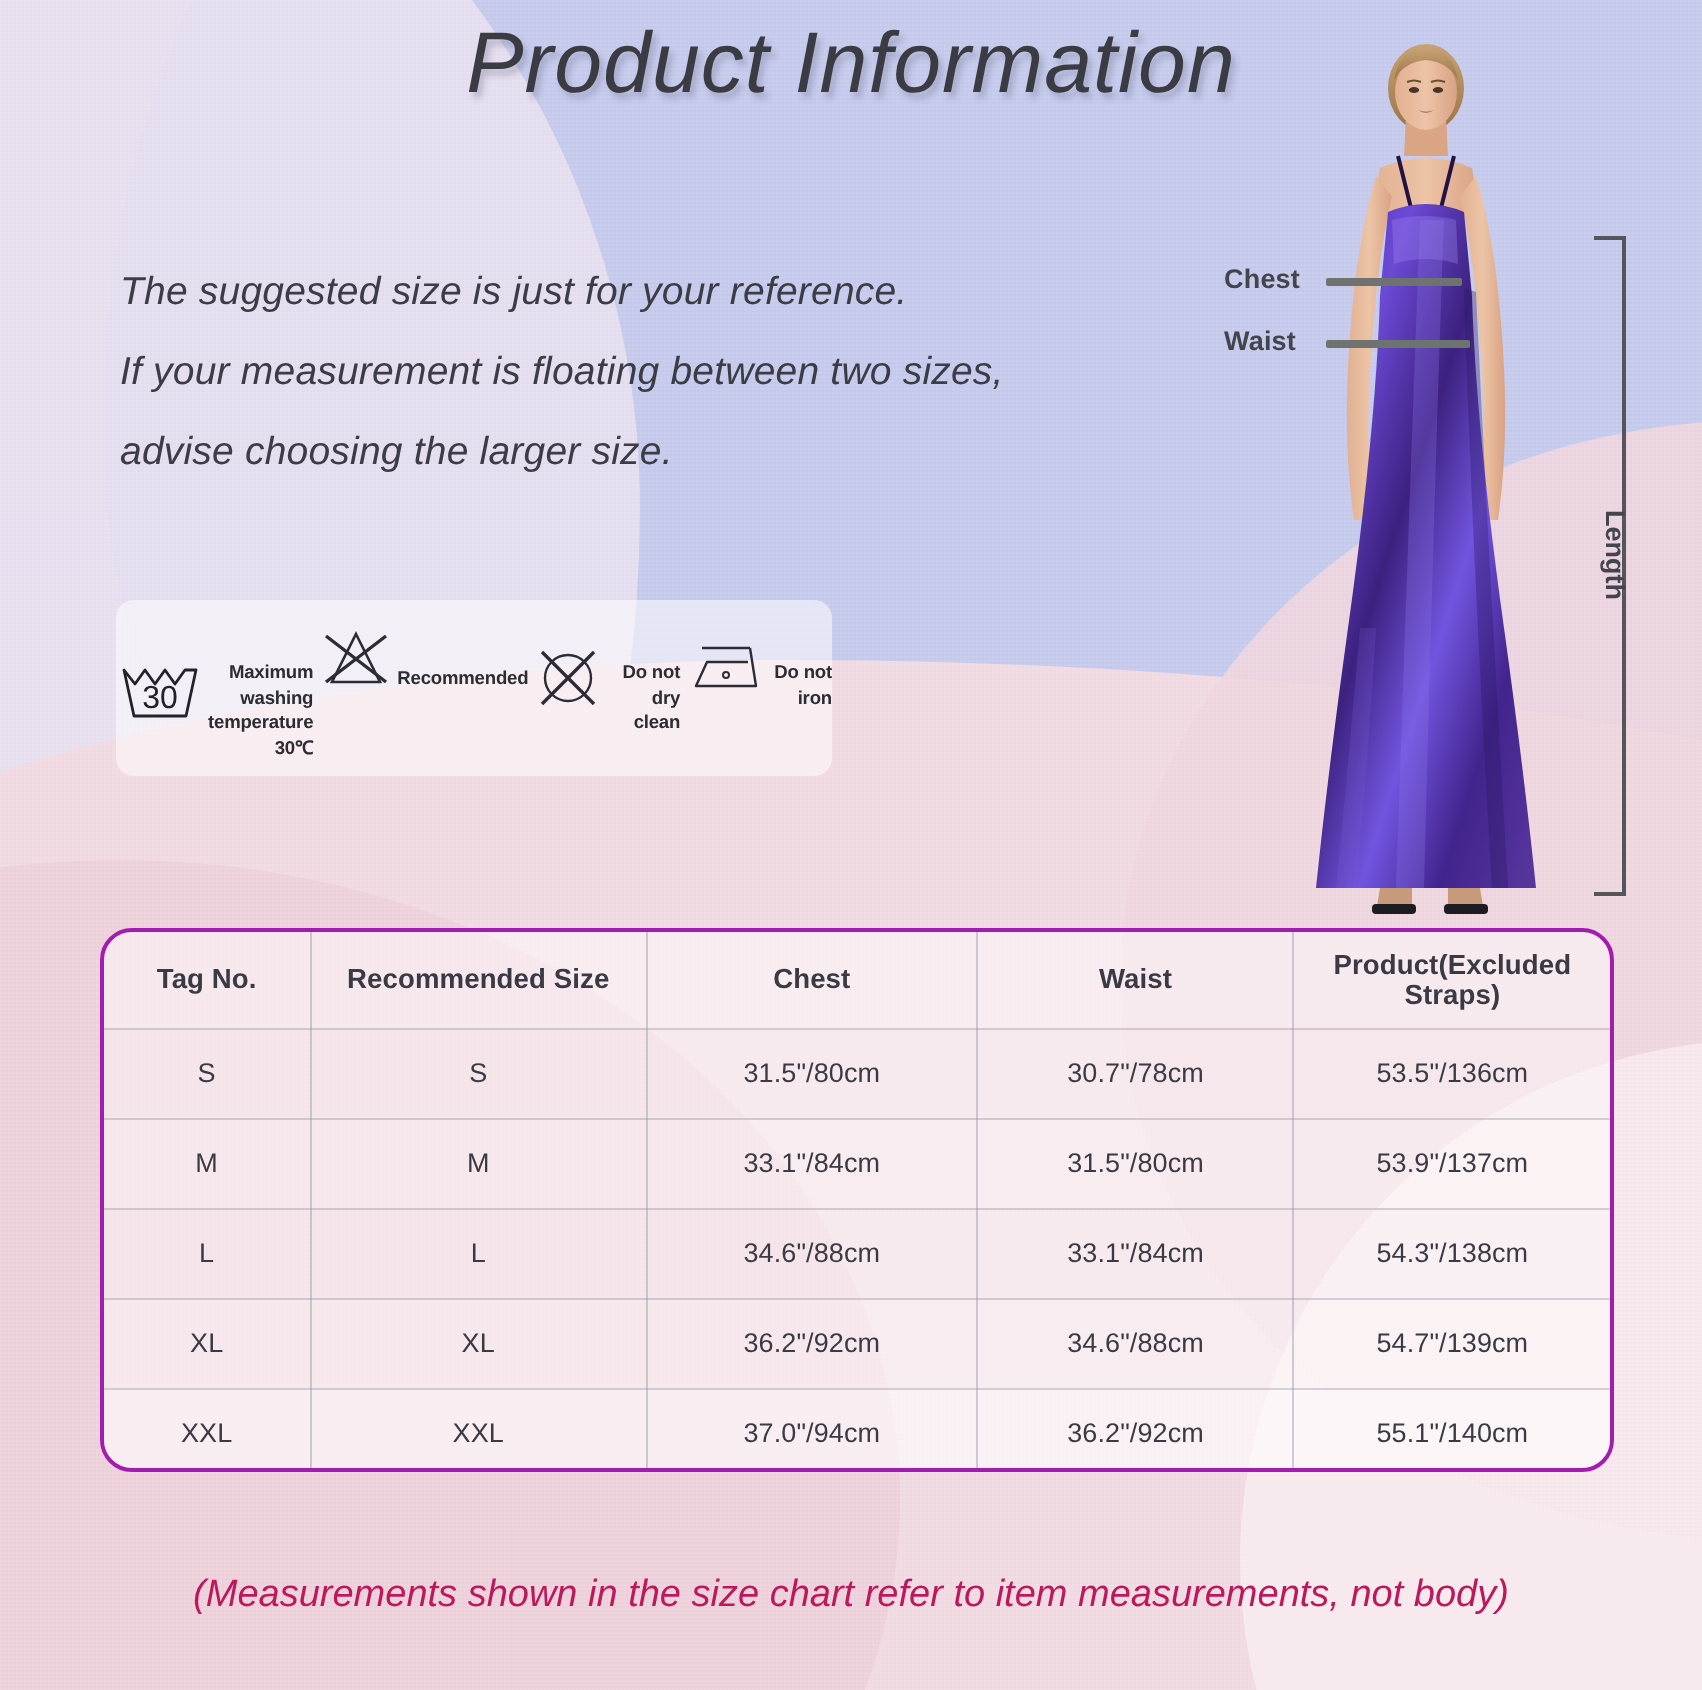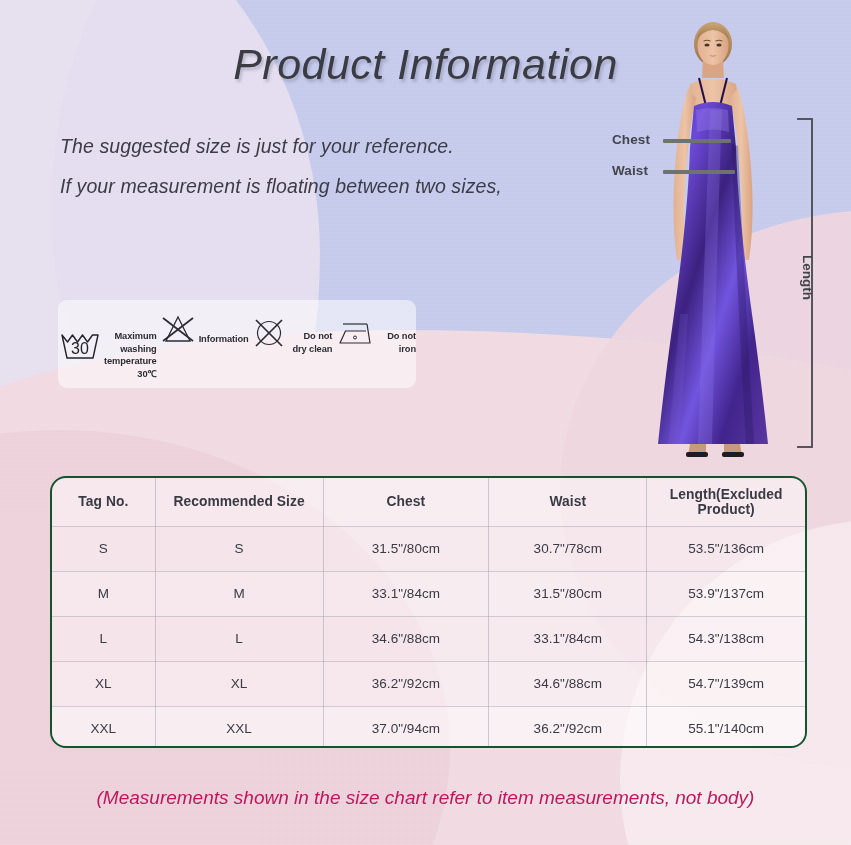--- a/index.html
+++ b/index.html
@@ -75,21 +75,21 @@
     position: absolute; inset: 0;
     opacity: .35;
     background-image:
       repeating-linear-gradient(0deg, rgba(255,255,255,.10) 0 1px, rgba(0,0,0,.012) 1px 2px),
       repeating-linear-gradient(90deg, rgba(255,255,255,.08) 0 1px, rgba(0,0,0,.012) 1px 2px);
   }
 
   
   .title {
     position: absolute;
-    left: 0; right: 0; top: 40px;
+    left: 0; right: 0; top: 8px;
     text-align: center;
     font-size: 43px;
     font-style: italic;
     font-weight: 500;
     letter-spacing: .5px;
     color: #3b3b44;
     text-shadow: 2px 3px 3px rgba(90,90,120,.30);
     z-index: 6;
   }
 
@@ -166,23 +166,23 @@
     position: absolute;
     left: 800px; top: 255px;
     font-size: 13.5px; font-weight: bold; color: #44444c;
     writing-mode: vertical-rl;
     z-index: 8;
   }
 
   
   .table-wrap {
     position: absolute;
-    left: 50px; top: 476px;
+    left: 50px; top: 464px;
     width: 757px; height: 272px;
-    border: 2px solid #14532d;
+    border: 2px solid #a21caf;
     border-radius: 16px;
     overflow: hidden;
     background: rgba(255,252,253,.38);
     z-index: 6;
   }
   table { width: 100%; height: 100%; border-collapse: collapse; }
   th, td {
     border-right: 1px solid rgba(150,150,165,.45);
     border-bottom: 1px solid rgba(150,150,165,.40);
     text-align: center;
@@ -232,20 +232,21 @@
   <div class="bg-pink-deep"></div>
   <div class="bg-pink-right"></div>
   <div class="bg-white-sweep"></div>
   <div class="bg-noise"></div>
 
   <div class="title">Product  Information</div>
 
   <div class="copy">
     <div class="copy-line">The suggested size is just for your reference.</div>
     <div class="copy-line">If your measurement is floating between two sizes,</div>
+    <div class="copy-line">advise choosing the larger size.</div>
   </div>
 
   <div class="care-panel">
 
     <div class="care-item">
       <div class="care-glyph">
         <svg width="46" height="34" viewBox="0 0 46 34">
           <path d="M4 7 L9.5 14 L14.5 7 L19.5 14 L24.5 7 L29.5 14 L34.5 7 L40 7 L35 30 L9 30 Z" fill="none" stroke="#22222a" stroke-width="1.4" stroke-linejoin="round"></path>
           <text x="22" y="26" font-family="'Liberation Sans',sans-serif" font-size="16" fill="#22222a" text-anchor="middle">30</text>
         </svg>
@@ -254,21 +255,21 @@
     </div>
 
     <div class="care-item">
       <div class="care-glyph">
         <svg width="42" height="34" viewBox="0 0 42 34">
           <path d="M21 5 L33 29 L9 29 Z" fill="none" stroke="#2c2c36" stroke-width="1.3"></path>
           <line x1="6" y1="6" x2="36" y2="29" stroke="#2c2c36" stroke-width="1.7"></line>
           <line x1="36" y1="6" x2="6" y2="29" stroke="#2c2c36" stroke-width="1.7"></line>
         </svg>
       </div>
-      <div class="care-label">Information</div>
+      <div class="care-label">Recommended</div>
     </div>
 
     <div class="care-item">
       <div class="care-glyph">
         <svg width="40" height="34" viewBox="0 0 40 34">
           <circle cx="20" cy="17" r="11.5" fill="none" stroke="#2c2c36" stroke-width="1.2"></circle>
           <line x1="7" y1="4" x2="33" y2="30" stroke="#2c2c36" stroke-width="1.7"></line>
           <line x1="33" y1="4" x2="7" y2="30" stroke="#2c2c36" stroke-width="1.7"></line>
         </svg>
       </div>
@@ -354,21 +355,21 @@
   <div class="length-text">Length</div>
 
   <div class="table-wrap">
     <table>
       <thead>
         <tr>
           <th class="c0">Tag No.</th>
           <th class="c1">Recommended Size</th>
           <th class="c2">Chest</th>
           <th class="c3">Waist</th>
-          <th class="c4">Length(Excluded Product)</th>
+          <th class="c4">Product(Excluded Straps)</th>
         </tr>
       </thead>
       <tbody>
         <tr>
           <td class="c0">S</td>
           <td class="c1">S</td>
           <td class="c2">31.5"/80cm</td>
           <td class="c3">30.7"/78cm</td>
           <td class="c4">53.5"/136cm</td>
         </tr>

